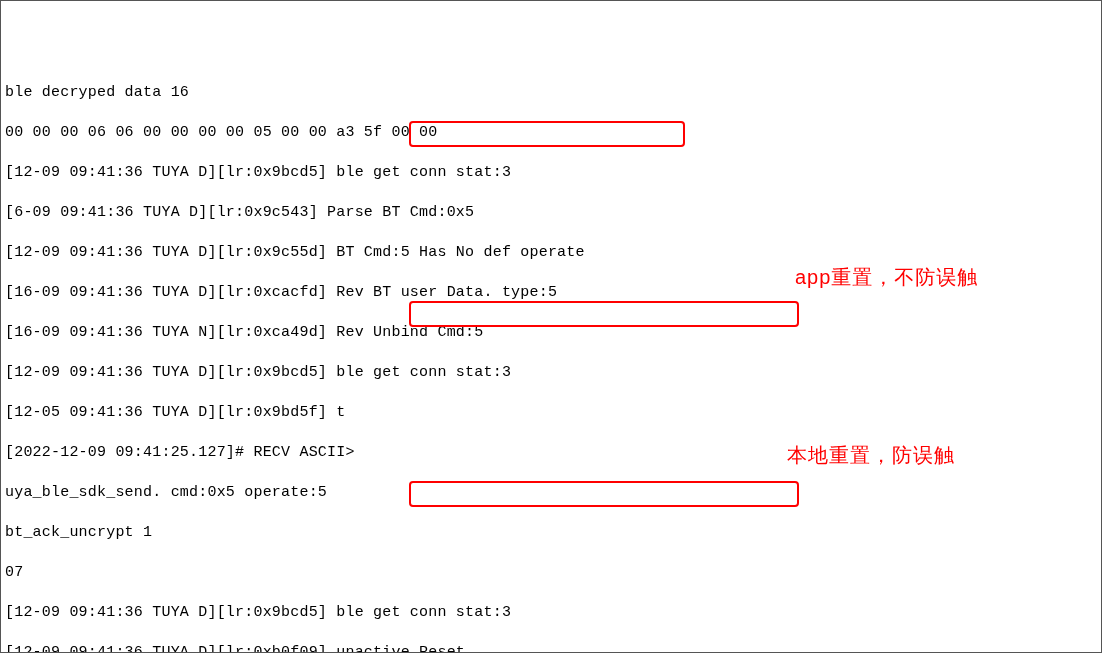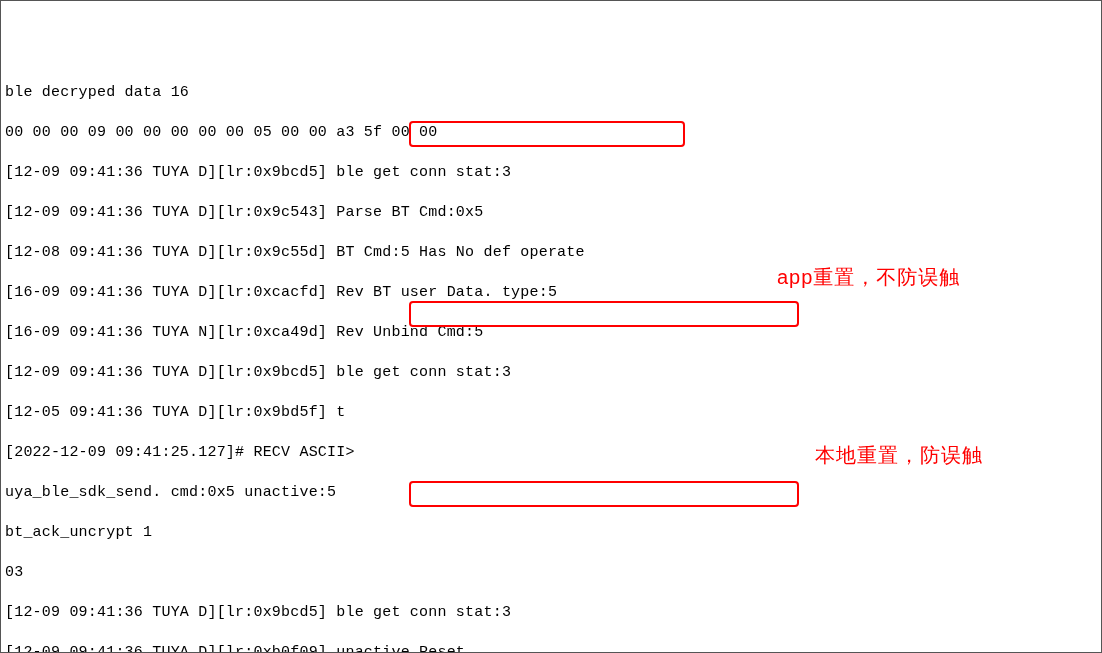--- a/index.html
+++ b/index.html
@@ -34,32 +34,32 @@
     letter-spacing: 1px;
     white-space: nowrap;
   }
 </style>
 </head>
 <body>
 
 
 
 <span class="line">ble decryped data 16</span>
-<span class="line">00 00 00 09 00 00 00 00 00 05 00 00 a3 5f 00 00</span>
+<span class="line">00 00 00 06 06 00 00 00 00 05 00 00 a3 5f 00 00</span>
 <span class="line">[12-09 09:41:36 TUYA D][lr:0x9bcd5] ble get conn stat:3</span>
-<span class="line">[12-09 09:41:36 TUYA D][lr:0x9c543] Parse BT Cmd:0x5</span>
-<span class="line">[12-08 09:41:36 TUYA D][lr:0x9c55d] BT Cmd:5 Has No def operate</span>
+<span class="line">[6-09 09:41:36 TUYA D][lr:0x9c543] Parse BT Cmd:0x5</span>
+<span class="line">[12-09 09:41:36 TUYA D][lr:0x9c55d] BT Cmd:5 Has No def operate</span>
 <span class="line">[16-09 09:41:36 TUYA D][lr:0xcacfd] Rev BT user Data. type:5</span>
 <span class="line">[16-09 09:41:36 TUYA N][lr:0xca49d] Rev Unbind Cmd:5</span>
 <span class="line">[12-09 09:41:36 TUYA D][lr:0x9bcd5] ble get conn stat:3</span>
 <span class="line">[12-05 09:41:36 TUYA D][lr:0x9bd5f] t</span>
 <span class="line">[2022-12-09 09:41:25.127]# RECV ASCII&gt;</span>
-<span class="line">uya_ble_sdk_send. cmd:0x5 unactive:5</span>
+<span class="line">uya_ble_sdk_send. cmd:0x5 operate:5</span>
 <span class="line">bt_ack_uncrypt 1</span>
-<span class="line">03</span>
+<span class="line">07</span>
 <span class="line">[12-09 09:41:36 TUYA D][lr:0x9bcd5] ble get conn stat:3</span>
 <span class="line">[12-09 09:41:36 TUYA D][lr:0xb0f09] unactive Reset</span>
 
 
 
 
 
 
 
 
@@ -68,17 +68,17 @@
 
 
 
 
 
 <div class="hl" style="top:120px;left:408px;width:276px;height:26px;"></div>
 <div class="hl" style="top:300px;left:408px;width:390px;height:26px;"></div>
 <div class="hl" style="top:480px;left:408px;width:390px;height:26px;"></div>
 
 
-<div class="annot" style="top:266px;left:776px;">app重置，不防误触</div>
-<div class="annot" style="top:444px;left:814px;">本地重置，防误触</div>
+<div class="annot" style="top:266px;left:794px;">app重置，不防误触</div>
+<div class="annot" style="top:444px;left:786px;">本地重置，防误触</div>
 
 
 
 
 </body></html>

